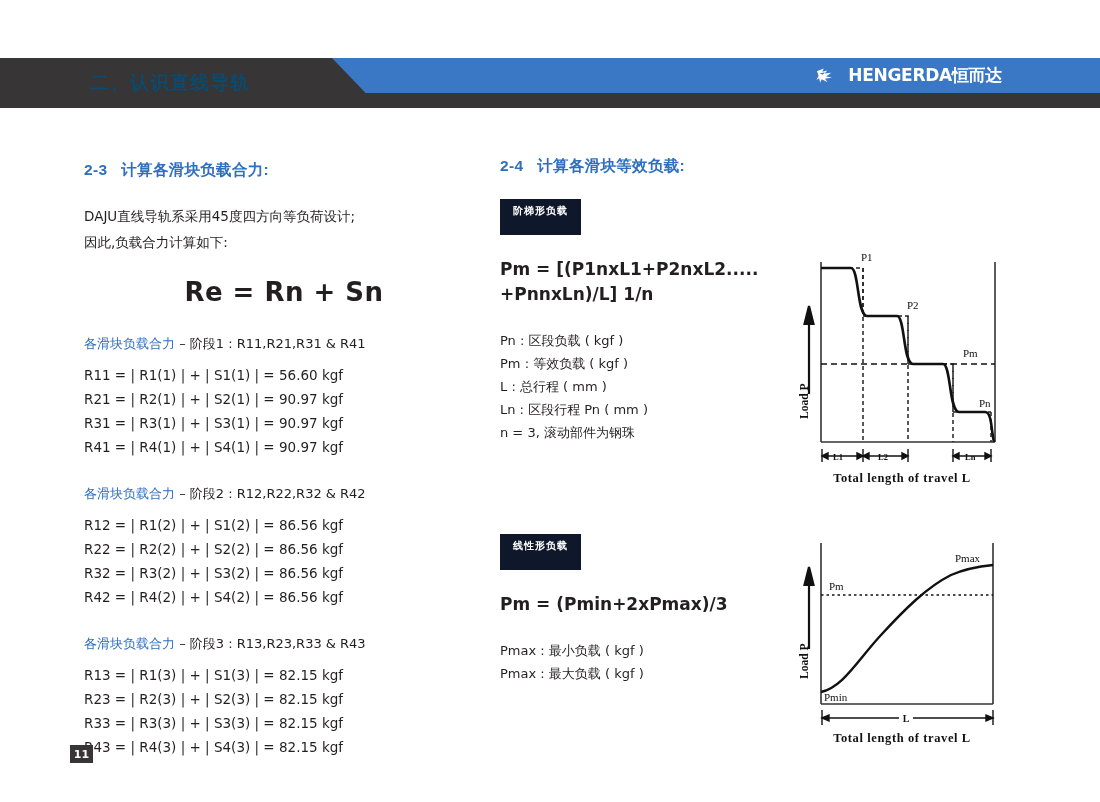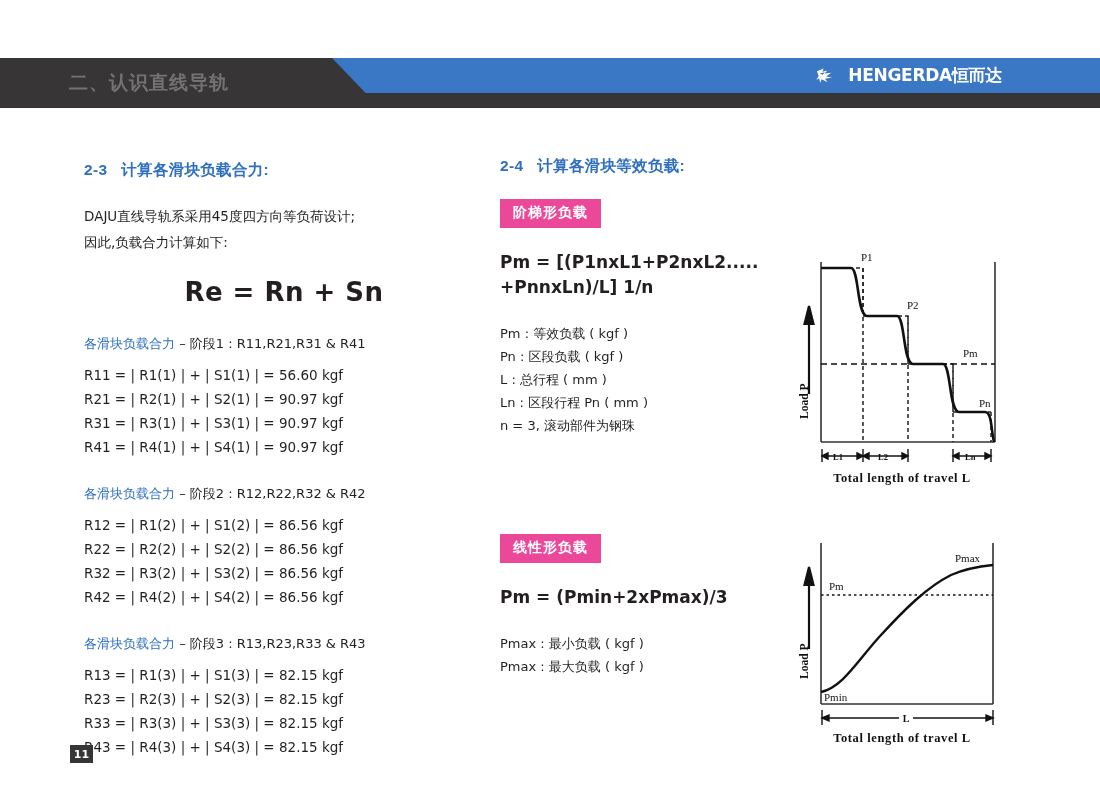--- a/index.html
+++ b/index.html
@@ -27,22 +27,22 @@
   .header-dark-block{
     position:absolute;left:0;top:58px;width:330px;height:50px;
     background:#373535;
   }
   .header-dark-slant{
     position:absolute;left:300px;top:58px;width:80px;height:50px;
     background:#373535;
     clip-path:polygon(0 0,40% 0,100% 100%,0 100%);
   }
   .header-title{
-    position:absolute;left:69px;top:70px;
-    font-size:19px;font-weight:bold;color:#737373;
+    position:absolute;left:90px;top:70px;
+    font-size:19px;font-weight:bold;color:#0c4a6e;
     letter-spacing:1px;
     font-family:"DejaVu Sans","Liberation Sans",sans-serif;
   }
   .brand{
     position:absolute;right:98px;top:64px;
     display:flex;align-items:center;gap:14px;
     color:#ffffff;
   }
   .brand-mark{
     width:19px;height:19px;display:block;
@@ -80,22 +80,22 @@
     font-family:"DejaVu Sans","Liberation Sans",sans-serif;
   }
   .grp-head .blue{color:#2f6fc0;}
   .eq{
     font-size:13.5px;color:#231f20;line-height:24px;
     font-family:"DejaVu Sans","Liberation Sans",sans-serif;
   }
 
   
   .badge{
-    display:inline-block;background:#ec4899;color:#ffffff;
-    font-size:14px;font-weight:bold;padding:5px 13px 6px 13px;
+    display:inline-block;background:#0f172a;color:#ffffff;
+    font-size:10px;font-weight:bold;padding:5px 13px 17px 13px;
     letter-spacing:1px;
     font-family:"DejaVu Sans","Liberation Sans",sans-serif;
   }
   .formula2{
     font-size:17px;font-weight:bold;color:#231f20;
     line-height:25px;margin:22px 0 0 0;
     font-family:"DejaVu Sans","Liberation Sans",sans-serif;
   }
   .legend{margin-top:22px;}
   .legend div{
@@ -192,22 +192,22 @@
   </div>
 
   <div class="rt-block" style="height:265px;">
     <div class="rt-text">
       <span class="badge">阶梯形负载</span>
       <div class="formula2">
         <div>Pm = [(P1nxL1+P2nxL2.....</div>
         <div> +PnnxLn)/L] 1/n</div>
       </div>
       <div class="legend">
+        <div>Pn : 区段负载 ( kgf )</div>
         <div>Pm : 等效负载 ( kgf )</div>
-        <div>Pn : 区段负载 ( kgf )</div>
         <div>L : 总行程 ( mm )</div>
         <div>Ln : 区段行程 Pn ( mm )</div>
         <div>n = 3, 滚动部件为钢珠</div>
       </div>
     </div>
 
     <div class="chart-wrap" id="chart1-wrap">
       <svg width="215" height="250" viewBox="0 0 215 250" aria-hidden="true">
 
         <g stroke="#111" stroke-width="2.2" fill="#111">

